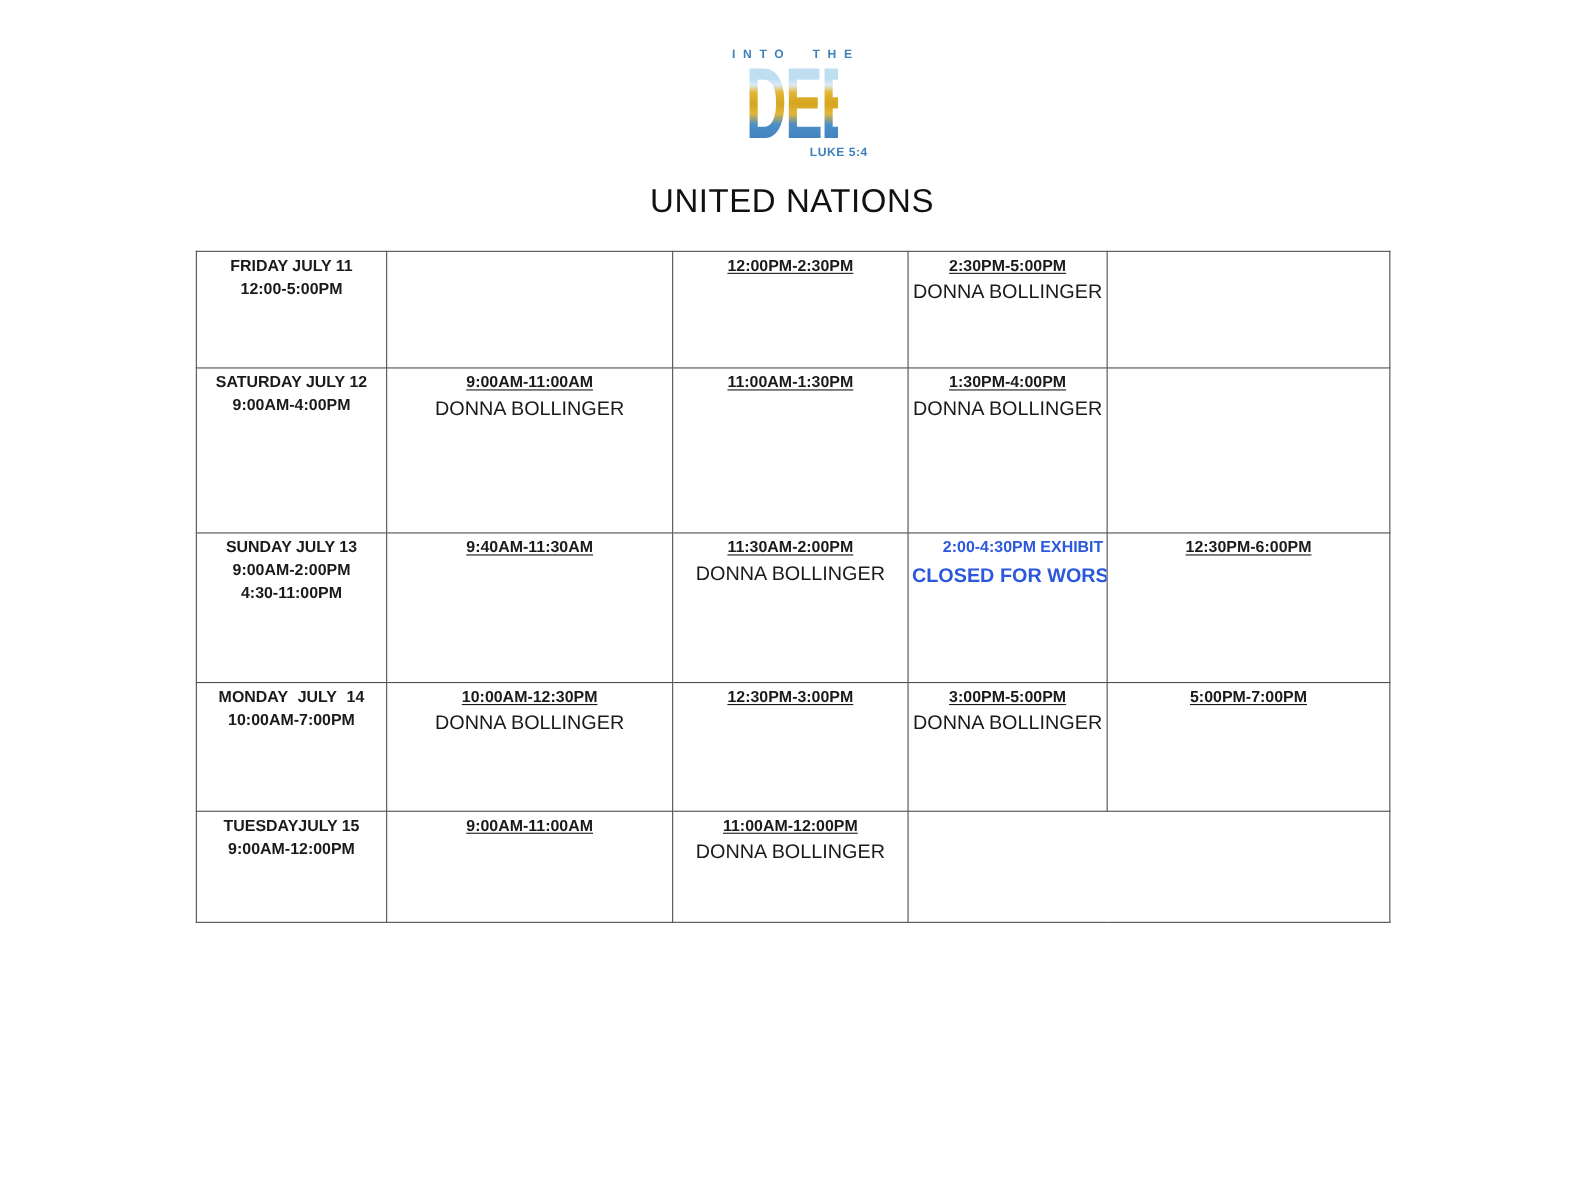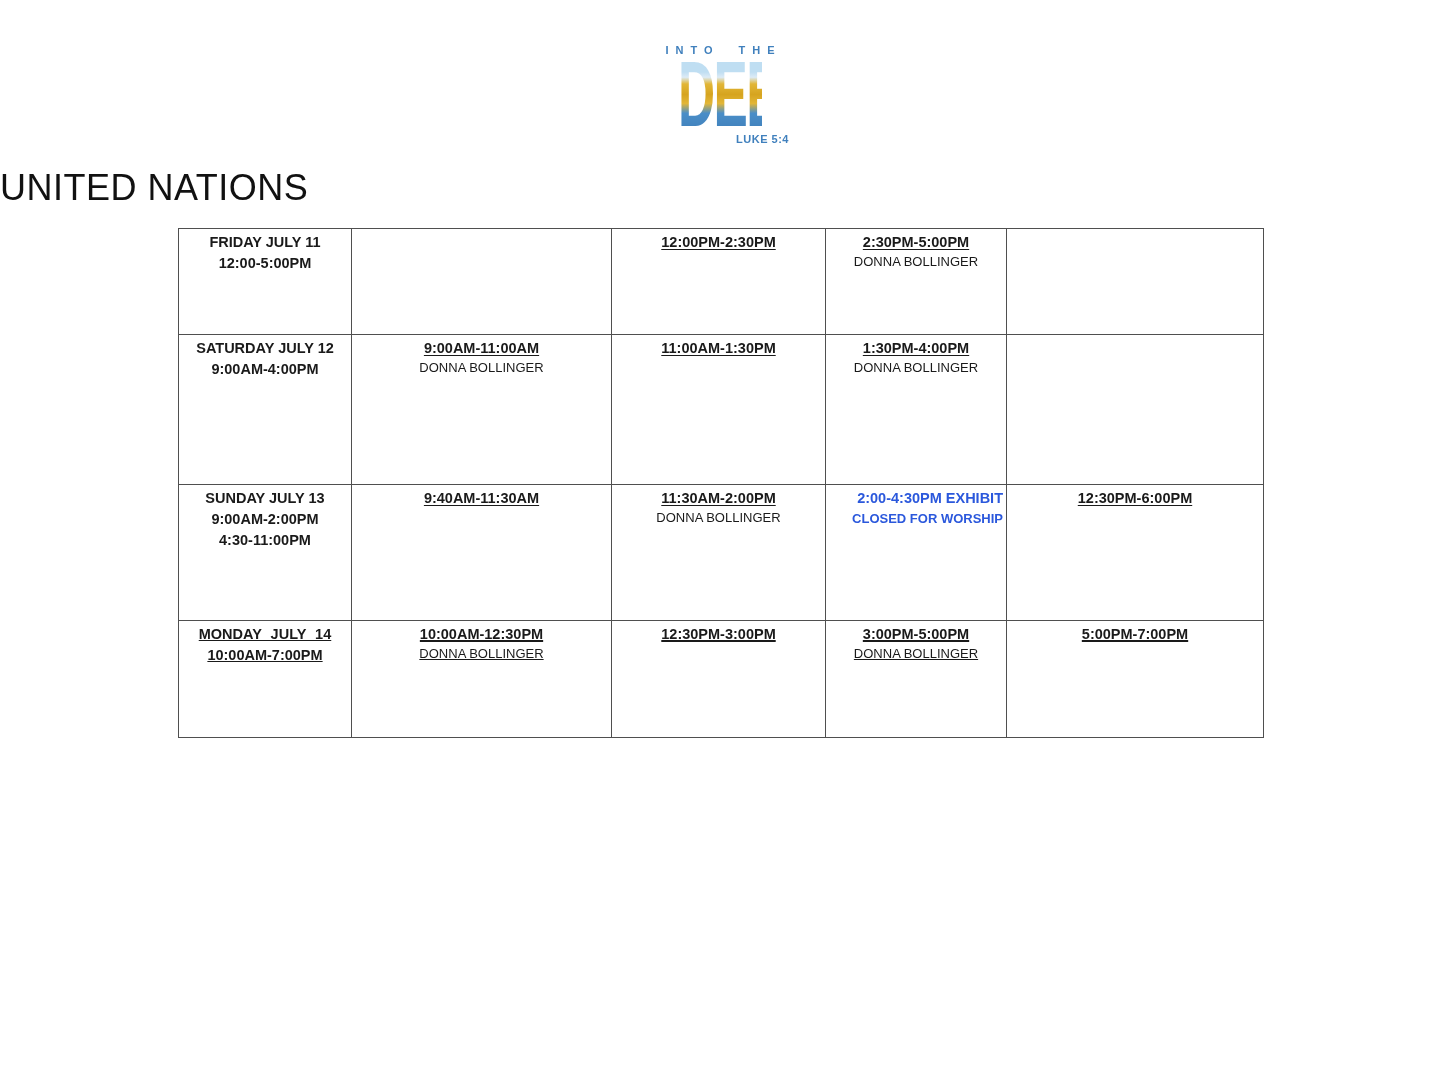--- a/index.html
+++ b/index.html
@@ -60,21 +60,22 @@
     padding-right: 6px;
     margin-top: 1px;
     letter-spacing: 0.5px;
   }
 
   
   .page-title {
     position: absolute;
     top: 167px; left: 0;
     width: 100%;
-    font-size: 36px;
+    text-align: center;
+    font-size: 30px;
     font-weight: 400;
     letter-spacing: 0.5px;
     color: #111;
   }
 
   
   table.schedule {
     position: absolute;
     left: 178px; top: 228px;
     width: 1085px;
@@ -92,40 +93,40 @@
     font-size: 13px;
     font-weight: bold;
     vertical-align: middle;
     padding: 0 2px;
     line-height: 1;
   }
   tr.hrow { height: 20px; }
   tr.r1 { height: 106px; }
   tr.r2 { height: 150px; }
   tr.r3 { height: 136px; }
-  tr.r4 { height: 117px; text-decoration: underline; }
+  tr.r4 { height: 117px; }
   tr.r5 { height: 101px; }
 
   .date-line {
     font-size: 14.5px;
     font-weight: bold;
     line-height: 1.45;
     white-space: nowrap;
   }
   .date-line.wide { word-spacing: 5px; }
   .time {
     font-size: 14.5px;
     font-weight: bold;
     text-decoration: underline;
     text-underline-offset: 2px;
     line-height: 1.4;
     white-space: nowrap;
   }
   .name {
-    font-size: 13px;
+    font-size: 18px;
     font-weight: 400;
     line-height: 1.4;
     margin-top: 1px;
     white-space: nowrap;
   }
   td.worship .time, td.worship .name {
     color: var(--blue, #2b58dc);
     font-weight: bold;
     text-decoration: none;
     line-height: 1.45;
@@ -240,14 +241,32 @@
     <td>
       <div class="time">3:00PM-5:00PM</div>
       <div class="name">DONNA BOLLINGER</div>
     </td>
     <td>
       <div class="time">5:00PM-7:00PM</div>
       <div class="name"></div>
     </td>
   </tr>
 
+  <tr class="r5">
+    <td>
+      <div class="date-line">TUESDAYJULY 15</div>
+      <div class="date-line">9:00AM-12:00PM</div>
+    </td>
+    <td>
+      <div class="time">9:00AM-11:00AM</div>
+      <div class="name"></div>
+    </td>
+    <td>
+      <div class="time">11:00AM-12:00PM</div>
+      <div class="name">DONNA BOLLINGER</div>
+    </td>
+    <td colspan="2">
+      <div class="time"></div>
+      <div class="name"></div>
+    </td>
+  </tr>
 </tbody>
   </table>
 
 </body></html>

